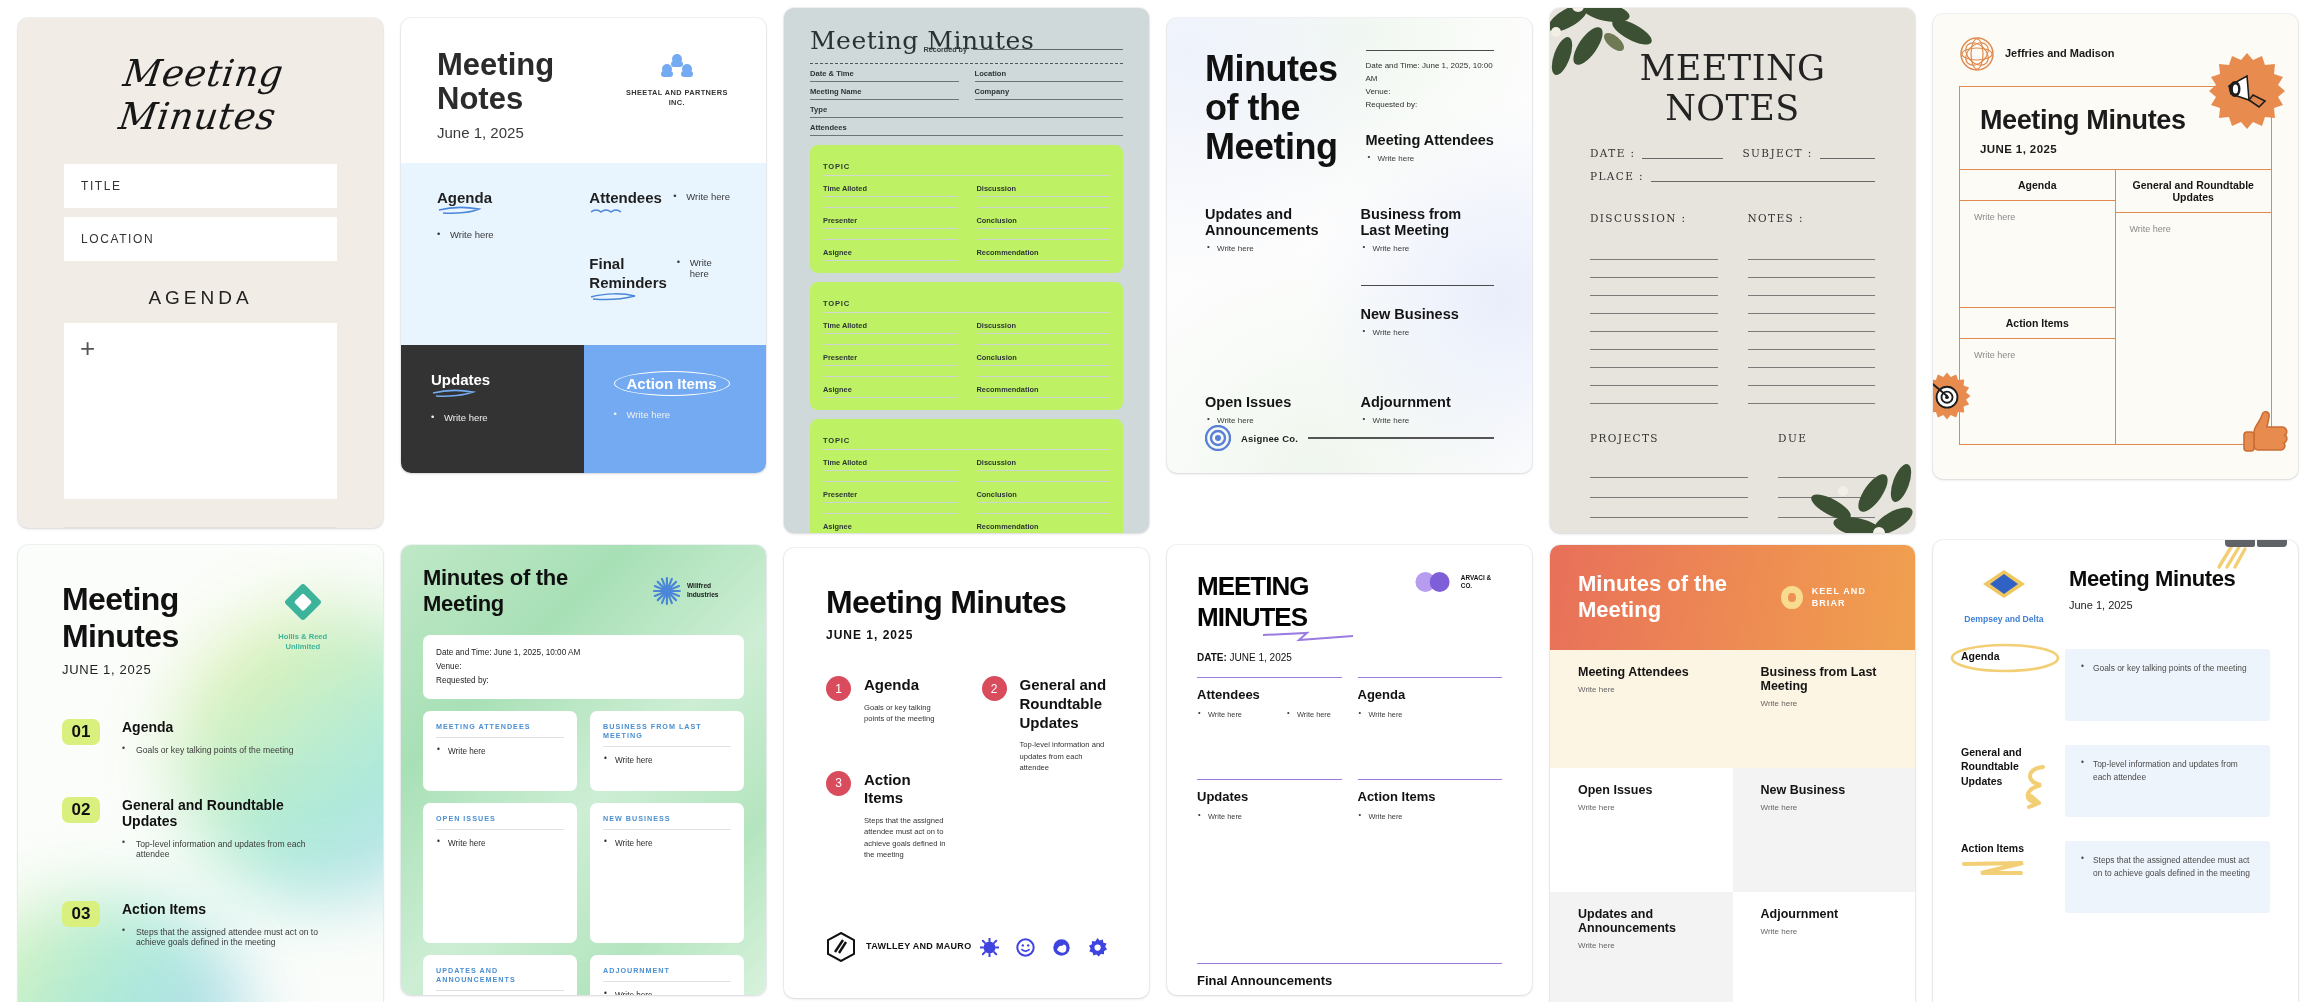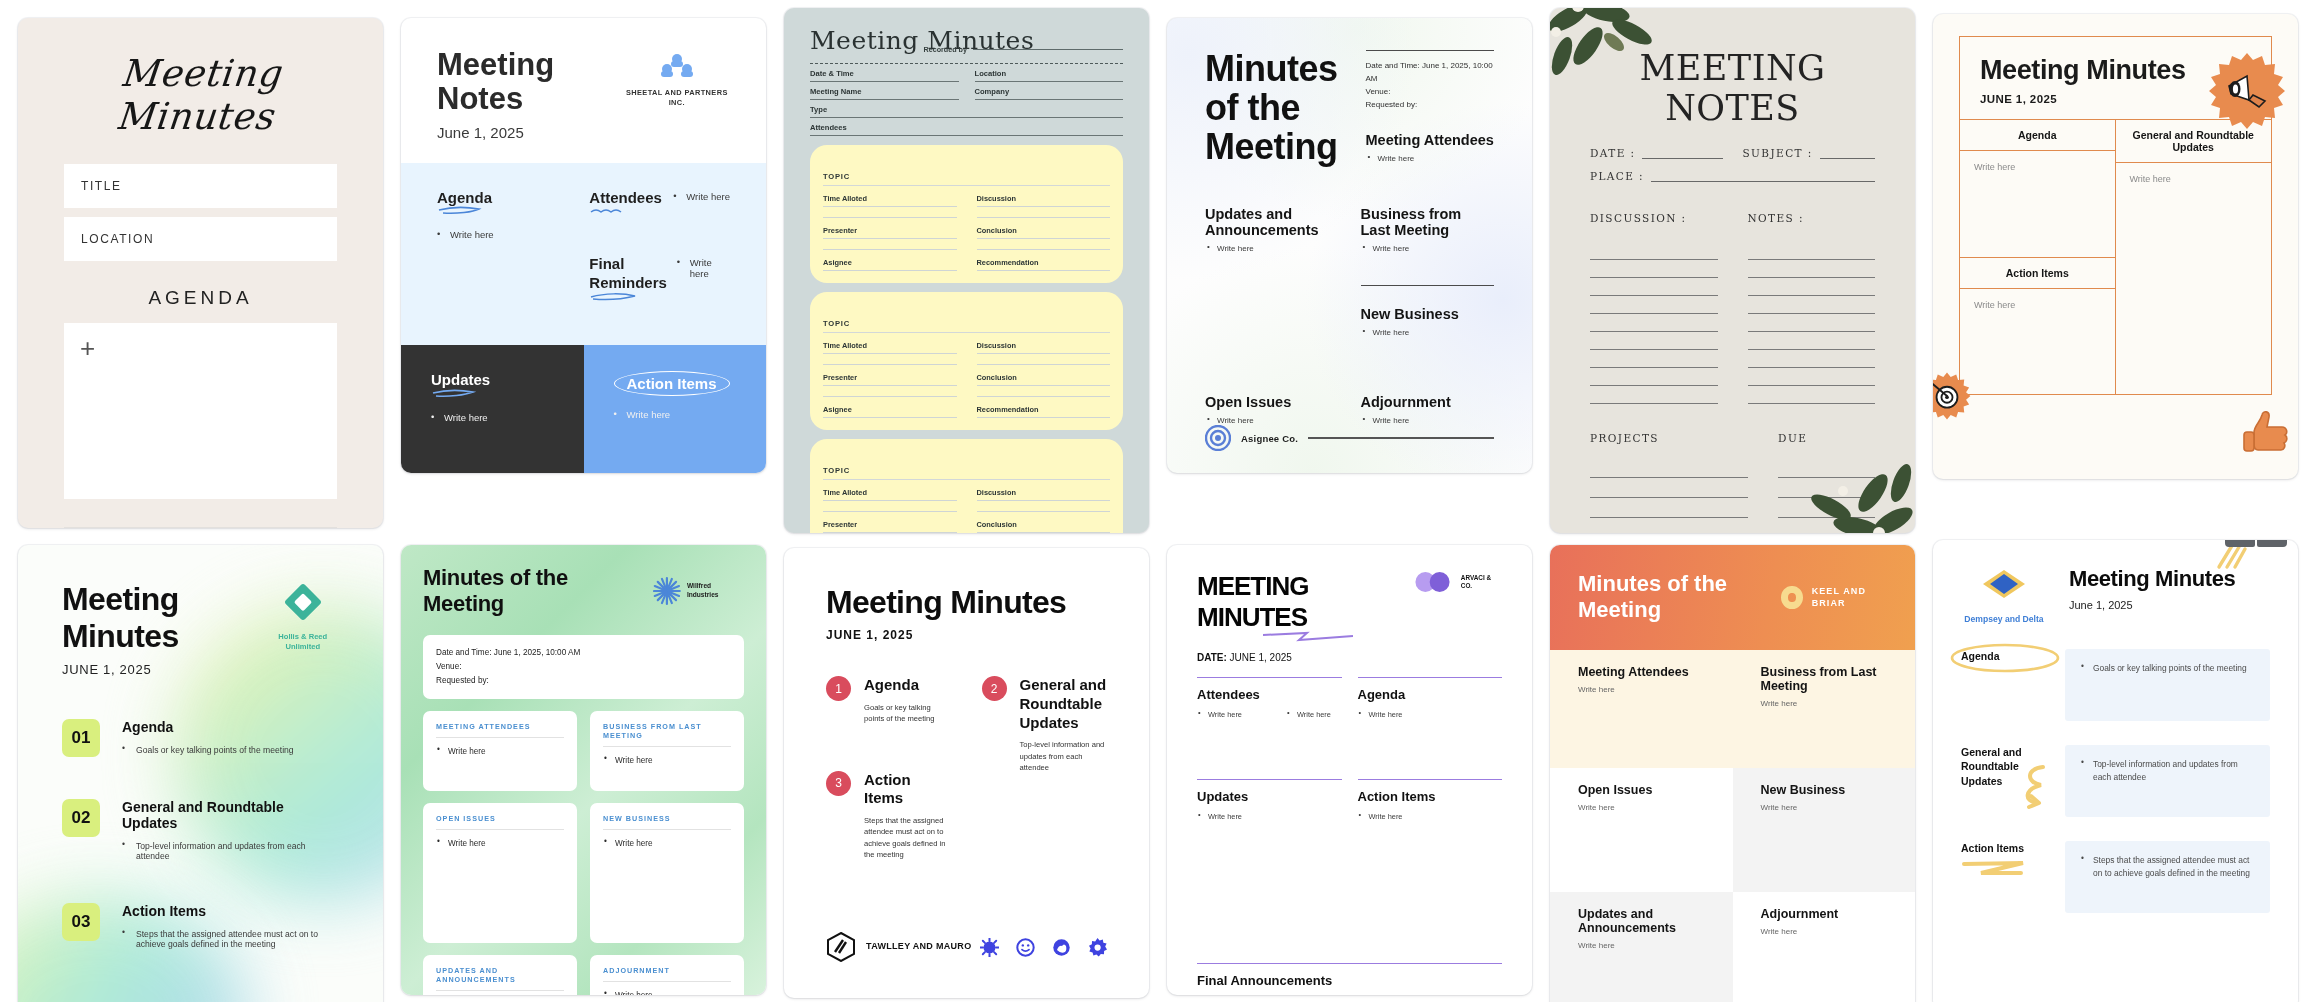--- a/index.html
+++ b/index.html
@@ -60,21 +60,21 @@
   .c3 .pad { padding:18px 26px 0 26px; }
   .c3 .ttl { font-family:"DejaVu Serif", serif; font-size:25px; color:#2a3232; letter-spacing:.5px; }
   .c3 .rec { font-size:7.2px; font-weight:bold; color:#36403f; display:flex; align-items:center; gap:6px;
              justify-content:flex-end; margin-top:-10px; }
   .c3 .rec .ln { flex:0 0 150px; height:1px; background:#5e6b6b; }
   .c3 .dash { border-top:1.6px dashed #4e5a5a; margin:9px 0 5px; }
   .c3 .grid2 { display:flex; gap:16px; }
   .c3 .lab { font-size:7.6px; font-weight:bold; color:#2d3636; border-bottom:1px solid #6a7575; padding-bottom:3px; margin-bottom:5px; }
   .c3 .full { width:100%; }
   .c3 .half { width:50%; }
-  .c3 .topic { background:#fef9c3; border-radius:17px; padding:27px 13px 12px; margin-top:9px; }
+  .c3 .topic { background:#bef264; border-radius:8px; padding:17px 13px 12px; margin-top:9px; }
   .c3 .topic .th { font-size:7.6px; font-weight:bold; letter-spacing:.8px; color:#2d3636;
                    border-bottom:1px solid #d3d8d8; padding-bottom:4px; }
   .c3 .trow { display:flex; gap:20px; margin-top:8px; }
   .c3 .tcell { width:50%; }
   .c3 .tcell .k { font-size:7.4px; font-weight:bold; color:#2d3636; border-bottom:1px solid #cfd5d5; padding-bottom:3px; }
   .c3 .tcell .blank { border-bottom:1px solid #cfd5d5; height:11px; }
   .c3 .notes { margin-top:8px; }
   .c3 .notes .nl { font-size:7.6px; font-weight:bold; letter-spacing:.8px; color:#2d3636;
                    border-bottom:1.3px solid #5d6a6a; padding-bottom:3px; }
 
@@ -141,21 +141,21 @@
   
   .c7 { left:18px; top:560px; width:482px; height:470px; background:#fbfdfa; }
   .c7 .blob { position:absolute; border-radius:50%; filter:blur(34px); opacity:.85; }
   .c7 .pad { position:relative; padding:36px 44px; }
   .c7 .hd { display:flex; justify-content:space-between; align-items:flex-start; }
   .c7 .t { font-size:32px; font-weight:bold; color:#111; letter-spacing:-.6px; }
   .c7 .d { font-size:13px; color:#222; letter-spacing:.7px; margin-top:7px; }
   .c7 .lg { text-align:center; }
   .c7 .lgn { font-size:7.6px; font-weight:bold; color:#3cb39a; margin-top:5px; line-height:1.35; }
   .c7 .item { display:flex; gap:22px; margin-top:42px; }
-  .c7 .num { width:38px; height:38px; background:#d9ef7e; border-radius:7px;
+  .c7 .num { width:38px; height:26px; background:#d9ef7e; border-radius:7px;
              display:flex; align-items:center; justify-content:center;
              font-size:17px; font-weight:bold; color:#111; flex:0 0 38px; }
   .c7 .it { font-size:14px; font-weight:bold; color:#111; }
   .c7 .ib { font-size:8.6px; color:#3a3a3a; margin-top:10px; padding-left:14px; position:relative; }
   .c7 .ib:before { content:"•"; position:absolute; left:0; top:-2px; }
 
   
   .c8 { left:525px; top:560px; width:470px; height:602px;
         background: linear-gradient(135deg,#bfe8c6 0%,#a8e0b6 28%,#cdeed4 55%,#b4e5bf 78%,#d8f2dc 100%); }
   .c8 .pad { padding:20px 22px; }
@@ -624,20 +624,30 @@
               <div class="r"></div>
               <div class="r"></div>
           </div>
         </div>
       </div>
     </div>
   </div>
 
   <div class="card c6 c6b" style="left: 1933px; top: 14px; width: 365px; height: 465px;">
     <div class="pad">
+      <div class="brand">
+        <svg width="36" height="36" viewBox="0 0 36 36">
+          <circle cx="18" cy="18" r="16" fill="none" stroke="#e08a4d" stroke-width="1.5"></circle>
+          <ellipse cx="18" cy="18" rx="15" ry="6" fill="none" stroke="#e08a4d" stroke-width="1.2"></ellipse>
+          <ellipse cx="18" cy="18" rx="6" ry="15" fill="none" stroke="#e08a4d" stroke-width="1.2"></ellipse>
+          <ellipse cx="18" cy="18" rx="13" ry="9" fill="none" stroke="#e08a4d" stroke-width="1.2" transform="rotate(45 18 18)"></ellipse>
+          <ellipse cx="18" cy="18" rx="13" ry="9" fill="none" stroke="#e08a4d" stroke-width="1.2" transform="rotate(-45 18 18)"></ellipse>
+        </svg>
+        <div class="bn">Jeffries and Madison</div>
+      </div>
       <div class="frame">
         <div class="fhead">
           <div class="t">Meeting Minutes</div>
           <div class="d">JUNE 1, 2025</div>
         </div>
         <div class="fbody">
           <div class="lcol">
             <div class="chd">Agenda</div>
             <div class="cbd">Write here</div>
             <div class="chd divider">Action Items</div>

